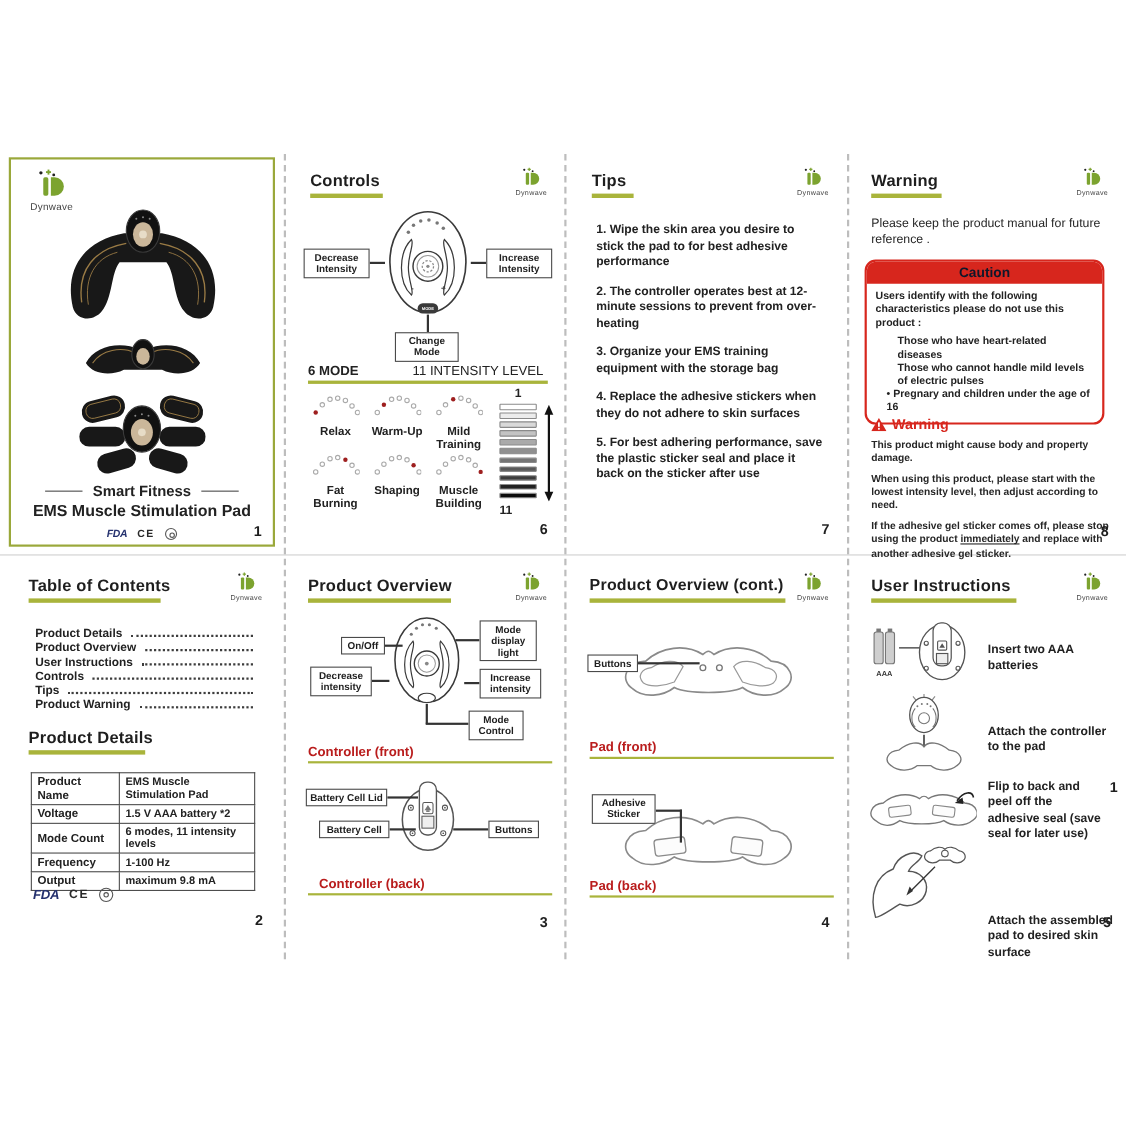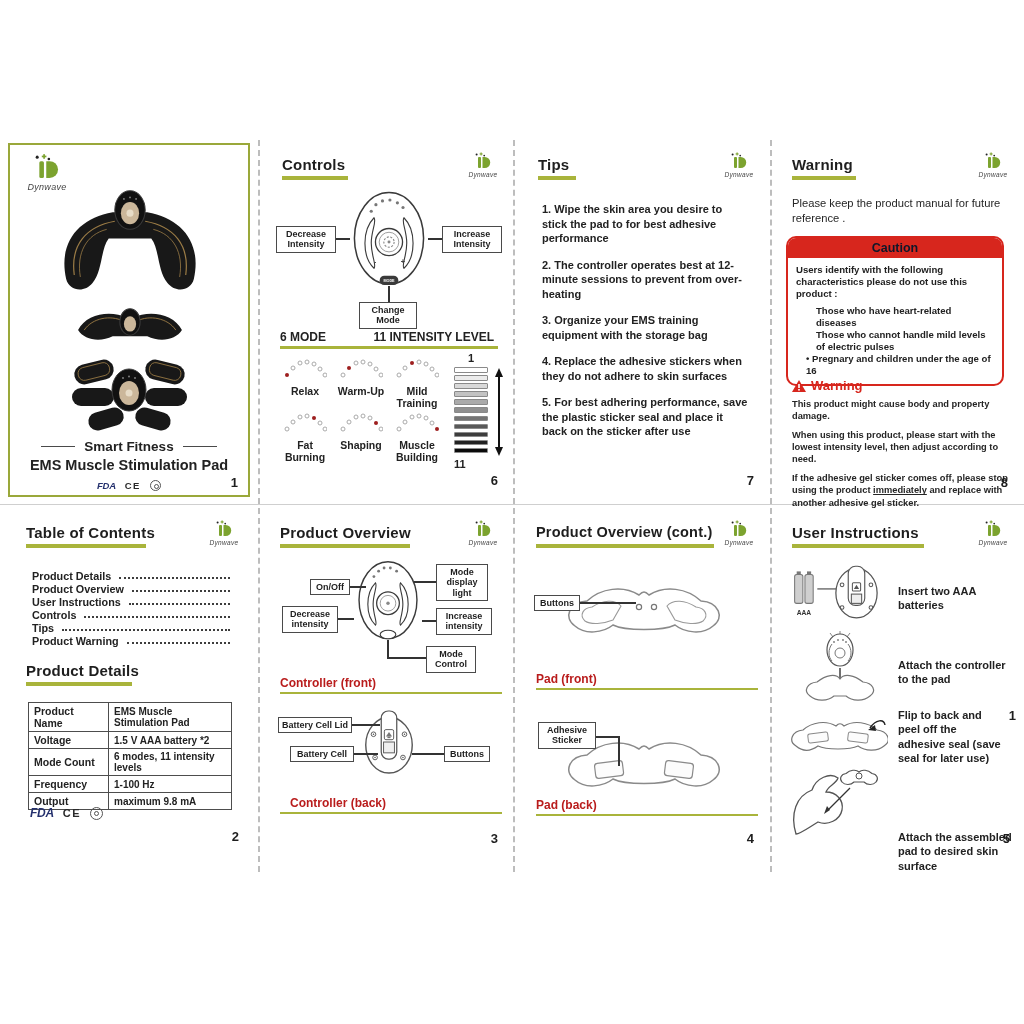--- a/index.html
+++ b/index.html
@@ -11,21 +11,21 @@
   .hrule-mid { position:absolute; left:0; top:504px; width:1024px; height:1px; background:#cfcfcf; }
 
   .panel { position:absolute; background:#fff; }
   .heading { position:absolute; font-weight:700; font-size:15px; color:#1e1e1e; letter-spacing:0.2px; }
   .hbar { position:absolute; height:3.5px; background:#a9b43b; }
   .cap { position:absolute; font-weight:700; font-size:12px; color:#b91c1c; }
   .capbar { position:absolute; height:2px; background:#a9b43b; }
   .pagenum { position:absolute; font-size:13px; font-weight:700; color:#1e1e1e; }
 
   .dlogo { position:absolute; text-align:center; width:34px; }
-  .dlogo-t { font-size:6.5px; color:#444; margin-top:-2px; letter-spacing:0.3px;font-style:italic; }
+  .dlogo-t { font-size:6.5px; color:#444; margin-top:-2px; letter-spacing:0.3px; }
 
   .labelbox { position:absolute; border:1.3px solid #4a4a4a; background:#fff;
     font-weight:700; font-size:9px; line-height:1.15; padding:2px 3px; text-align:center; color:#1e1e1e; }
   .cl { position:absolute; background:#333; }
 
   .body-txt { font-weight:400; color:#262626; }
   .tip-item { font-size:11px; line-height:1.32; margin-bottom:12px; font-weight:700; }
 
   .tocrow { display:flex; align-items:flex-end; margin-bottom:1px; }
   .toclbl { font-weight:700; font-size:10.8px; white-space:nowrap; }
@@ -171,21 +171,21 @@
       </svg>
       <div class="cl" style="left:62px; top:52px; width:14px; height:1.5px;"></div>
       <div class="cl" style="left:154px; top:52px; width:14px; height:1.5px;"></div>
       <div class="cl" style="left:114px; top:100px; width:1.5px; height:16px;"></div>
       <div class="labelbox" style="left:2px; top:40px; width:60px;">Decrease Intensity</div>
       <div class="labelbox" style="left:168px; top:40px; width:60px;">Increase Intensity</div>
       <div class="labelbox" style="left:85px; top:116px; width:58px;">Change Mode</div>
     </div>
 
     <div style="position:absolute; left:18px; top:190px; font-size:12px; font-weight:700;">6 MODE</div>
-    <div style="position:absolute; right:18px; top:190px; font-size:12px; font-weight:700;">11 INTENSITY LEVEL</div>
+    <div style="position:absolute; right:18px; top:190px; font-size:12px; font-weight:400;">11 INTENSITY LEVEL</div>
     <div class="hbar" style="left:18px; top:206px; right:14px; width:auto; height:2.5px;"></div>
 
     <div class="mode-cell" style="left:16px; top:218px;">
       <svg width="44" height="22" viewBox="0 0 44 22">
           <circle cx="4" cy="17" r="2" fill="#9e1f1f"></circle>
           <circle cx="10" cy="10" r="2" fill="#fff" stroke="#aaa"></circle>
           <circle cx="17" cy="5" r="2" fill="#fff" stroke="#aaa"></circle>
           <circle cx="24" cy="4" r="2" fill="#fff" stroke="#aaa"></circle>
           <circle cx="31" cy="6" r="2" fill="#fff" stroke="#aaa"></circle>
           <circle cx="37" cy="11" r="2" fill="#fff" stroke="#aaa"></circle>

